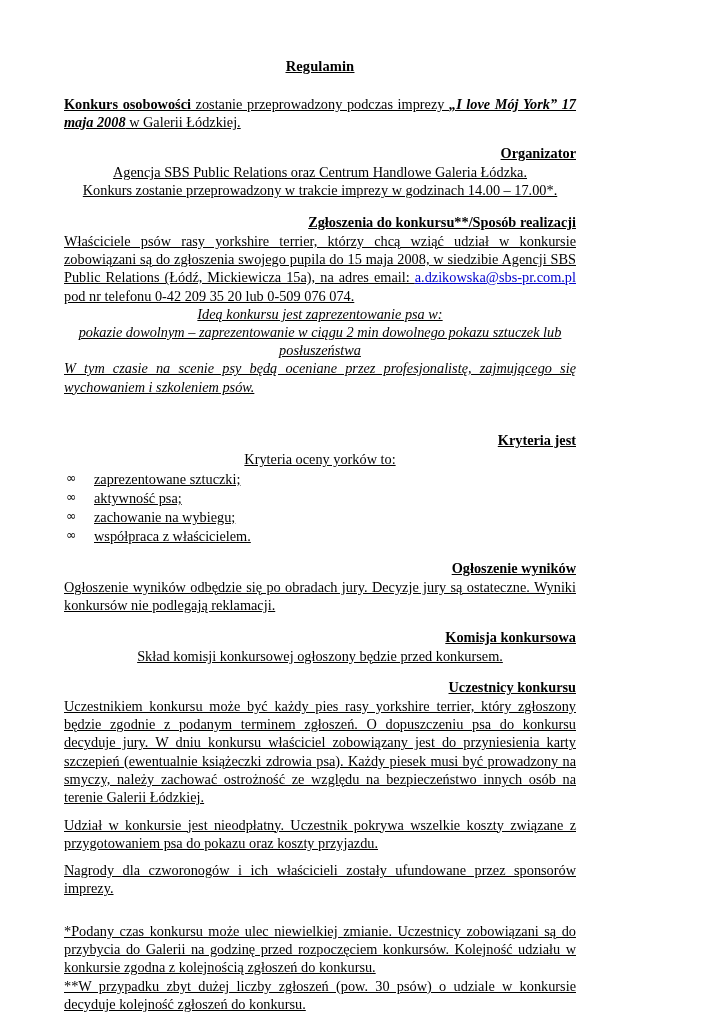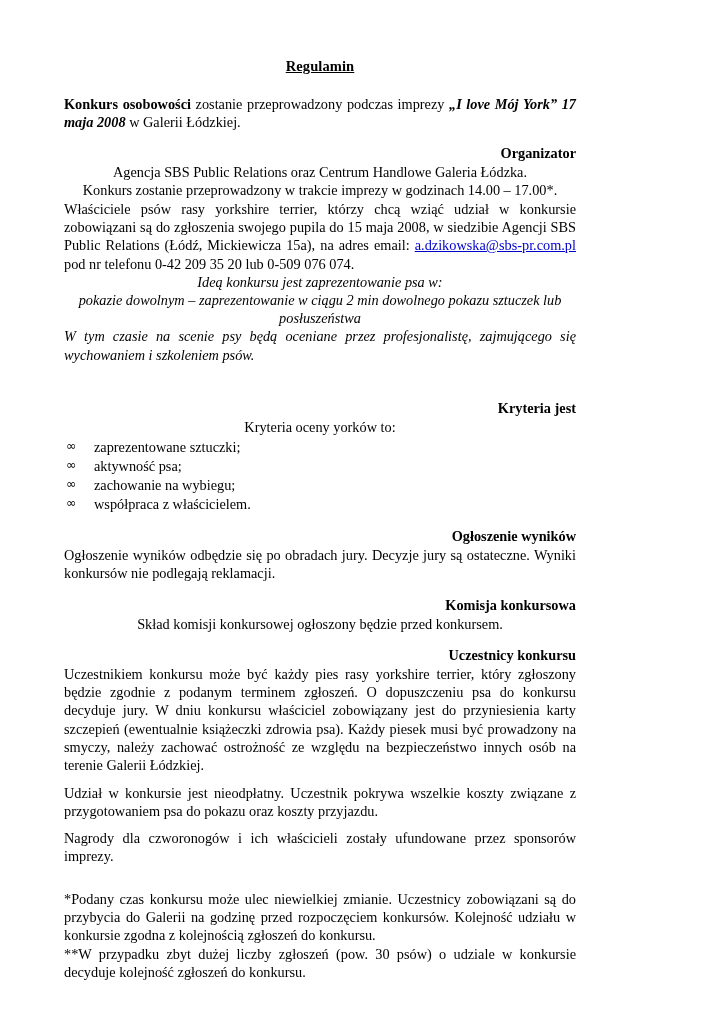--- a/index.html
+++ b/index.html
@@ -13,20 +13,21 @@
     font-family: "Liberation Serif", "DejaVu Serif", serif;
     color: #000000;
   }
   .page {
     width: 640px;
     height: 1024px;
     box-sizing: border-box;
     padding: 58px 64px 20px 64px;
     position: relative;
     background: #ffffff;
+    text-decoration: underline;
   }
   .doc-title {
     text-align: center;
     font-weight: bold;
     font-size: 14.5px;
     text-decoration: underline;
     margin: 0 0 20px 0;
     letter-spacing: 0.1px;
   }
   .para {
@@ -92,20 +93,21 @@
 
   <p class="para">
     <span class="b">Konkurs osobowości</span><span> zostanie przeprowadzony podczas imprezy </span><span class="bi">„I love Mój York” 17 maja 2008</span><span> w Galerii Łódzkiej.</span>
   </p>
 
   <div class="heading">Organizator</div>
   <p class="para nojust">Agencja SBS Public Relations oraz Centrum Handlowe Galeria Łódzka.</p>
 
   <p class="para nojust">Konkurs zostanie przeprowadzony w trakcie imprezy w godzinach 14.00 – 17.00*.</p>
 
+  <div class="heading">Zgłoszenia do konkursu**/Sposób realizacji</div>
   <p class="blockpara">
     <span>Właściciele psów rasy yorkshire terrier, którzy chcą wziąć udział w konkursie zobowiązani są do zgłoszenia swojego pupila do 15 maja 2008, w siedzibie Agencji SBS Public Relations (Łódź, Mickiewicza 15a), na adres email: </span><span class="link">a.dzikowska@sbs-pr.com.pl</span><span> pod nr telefonu 0-42 209 35 20 lub 0-509 076 074.</span>
   </p>
   <p class="para nojust i">Ideą konkursu jest zaprezentowanie psa w:</p>
   <p class="para nojust i">pokazie dowolnym – zaprezentowanie w ciągu 2 min dowolnego pokazu sztuczek lub posłuszeństwa</p>
   <p class="blockpara i">W tym czasie na scenie psy będą oceniane przez profesjonalistę, zajmującego się wychowaniem i szkoleniem psów.</p>
 
   <div class="spacer-lg"></div>
 
   <div class="heading">Kryteria jest</div>

